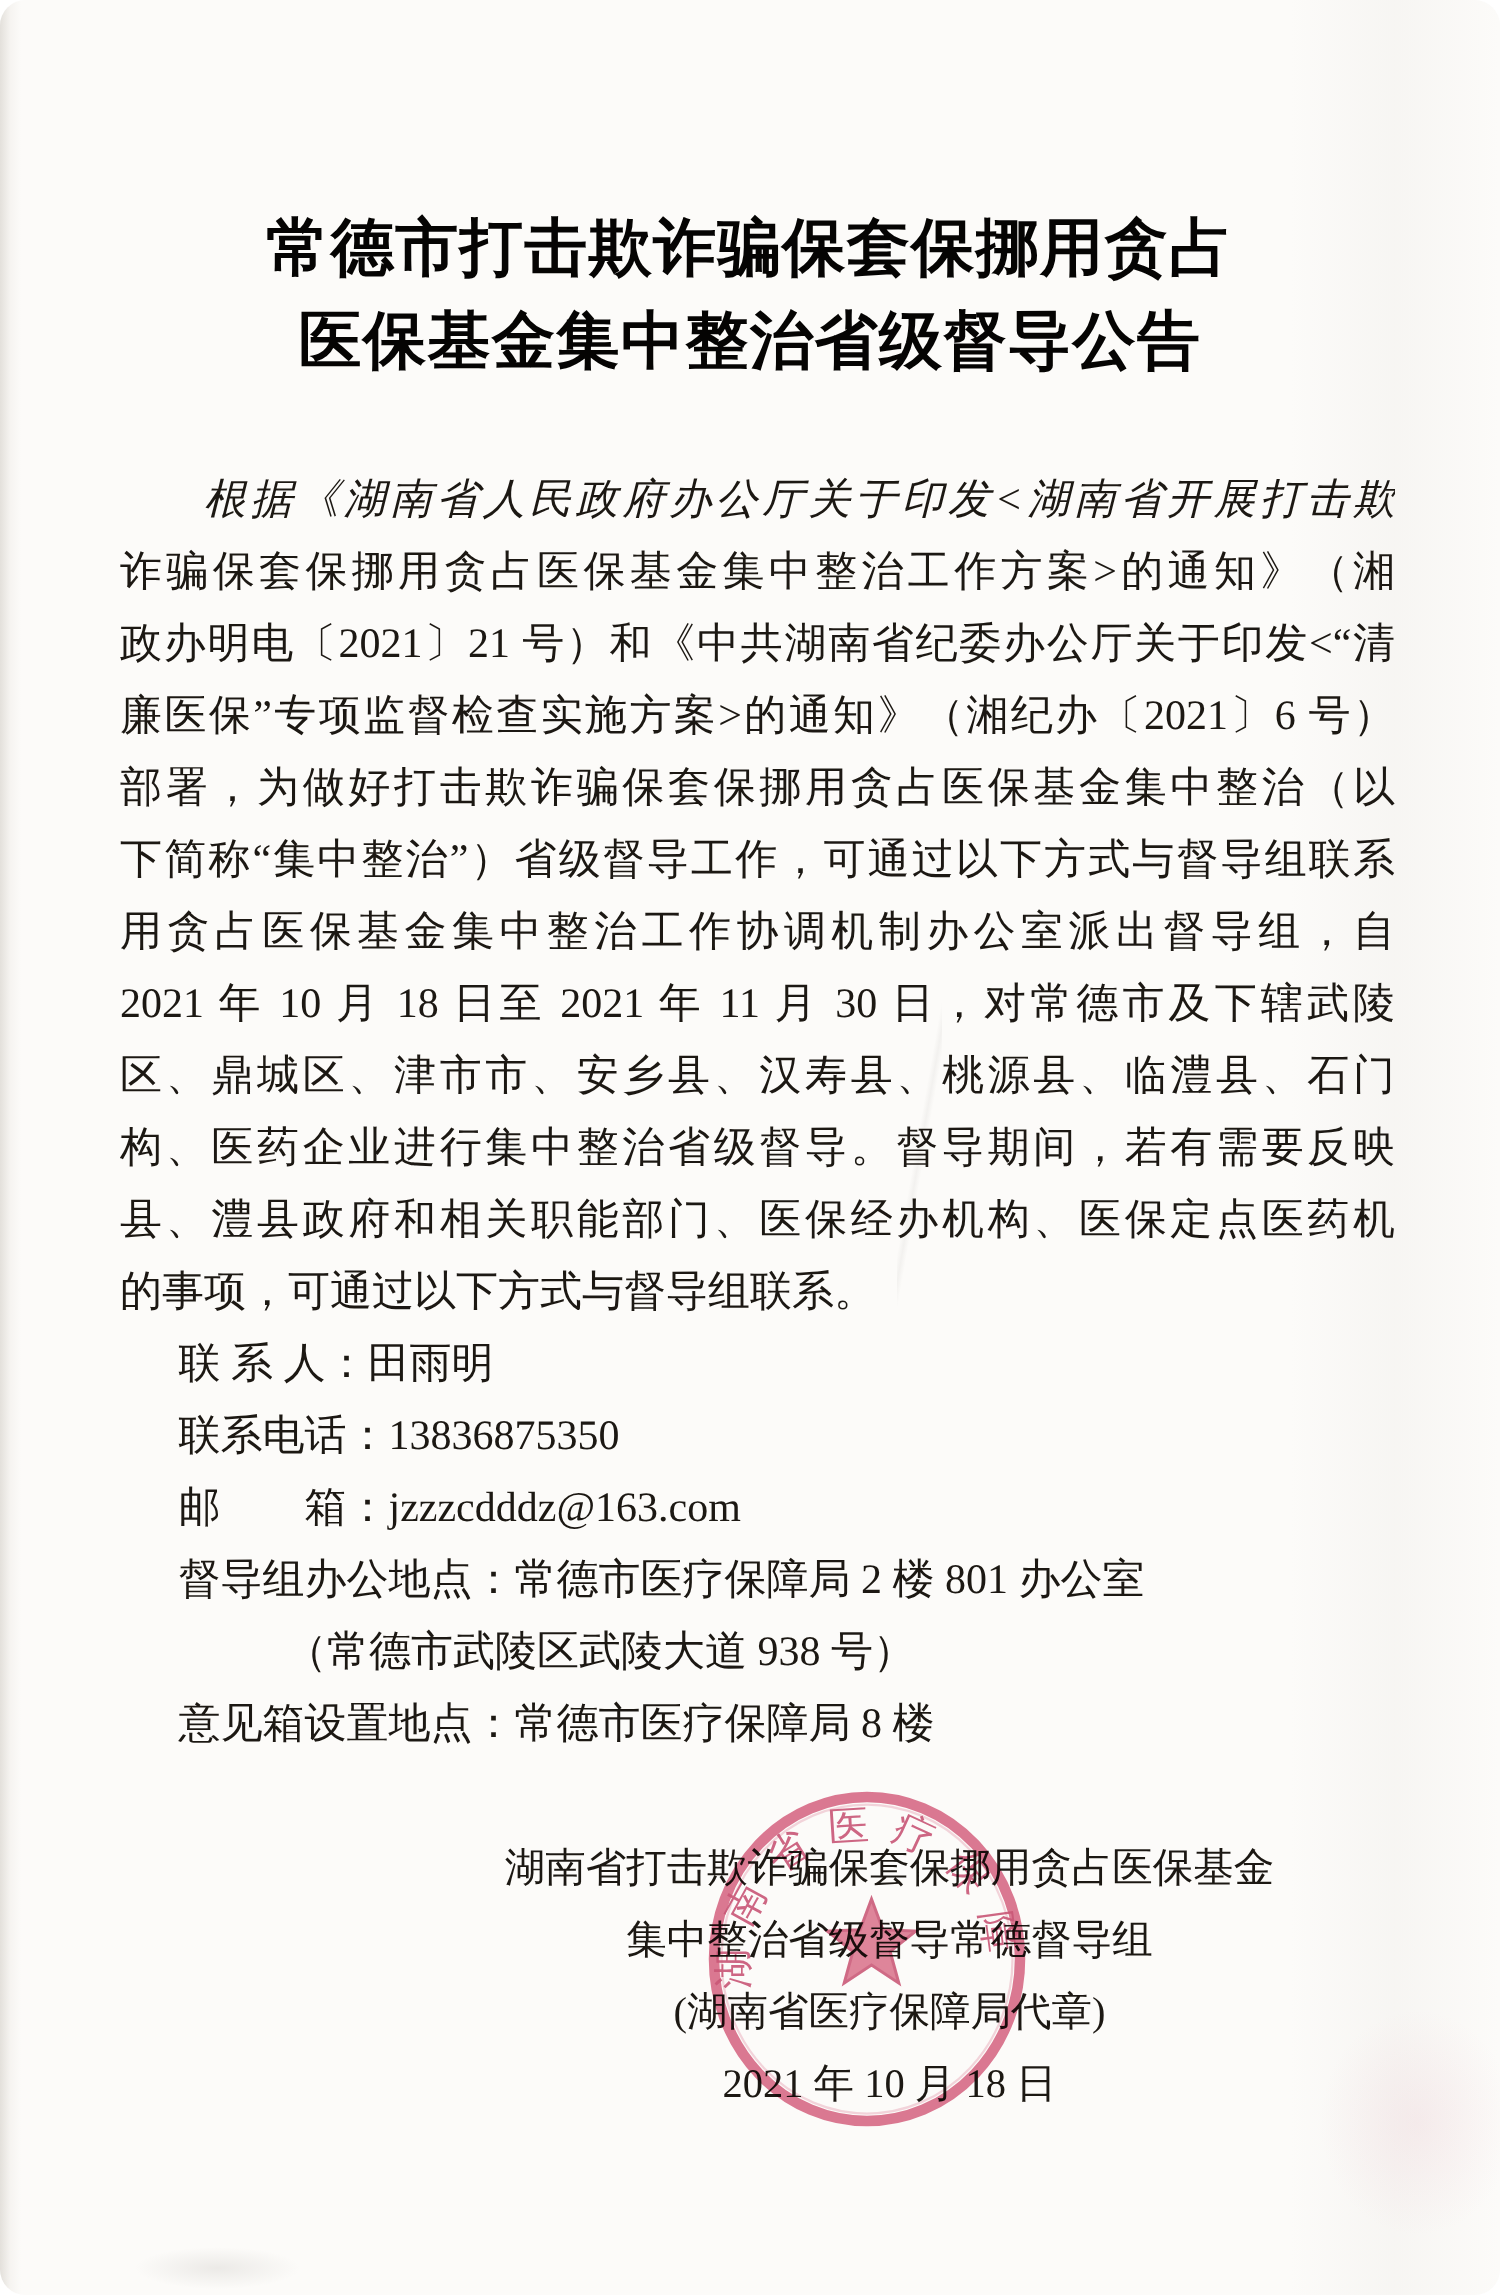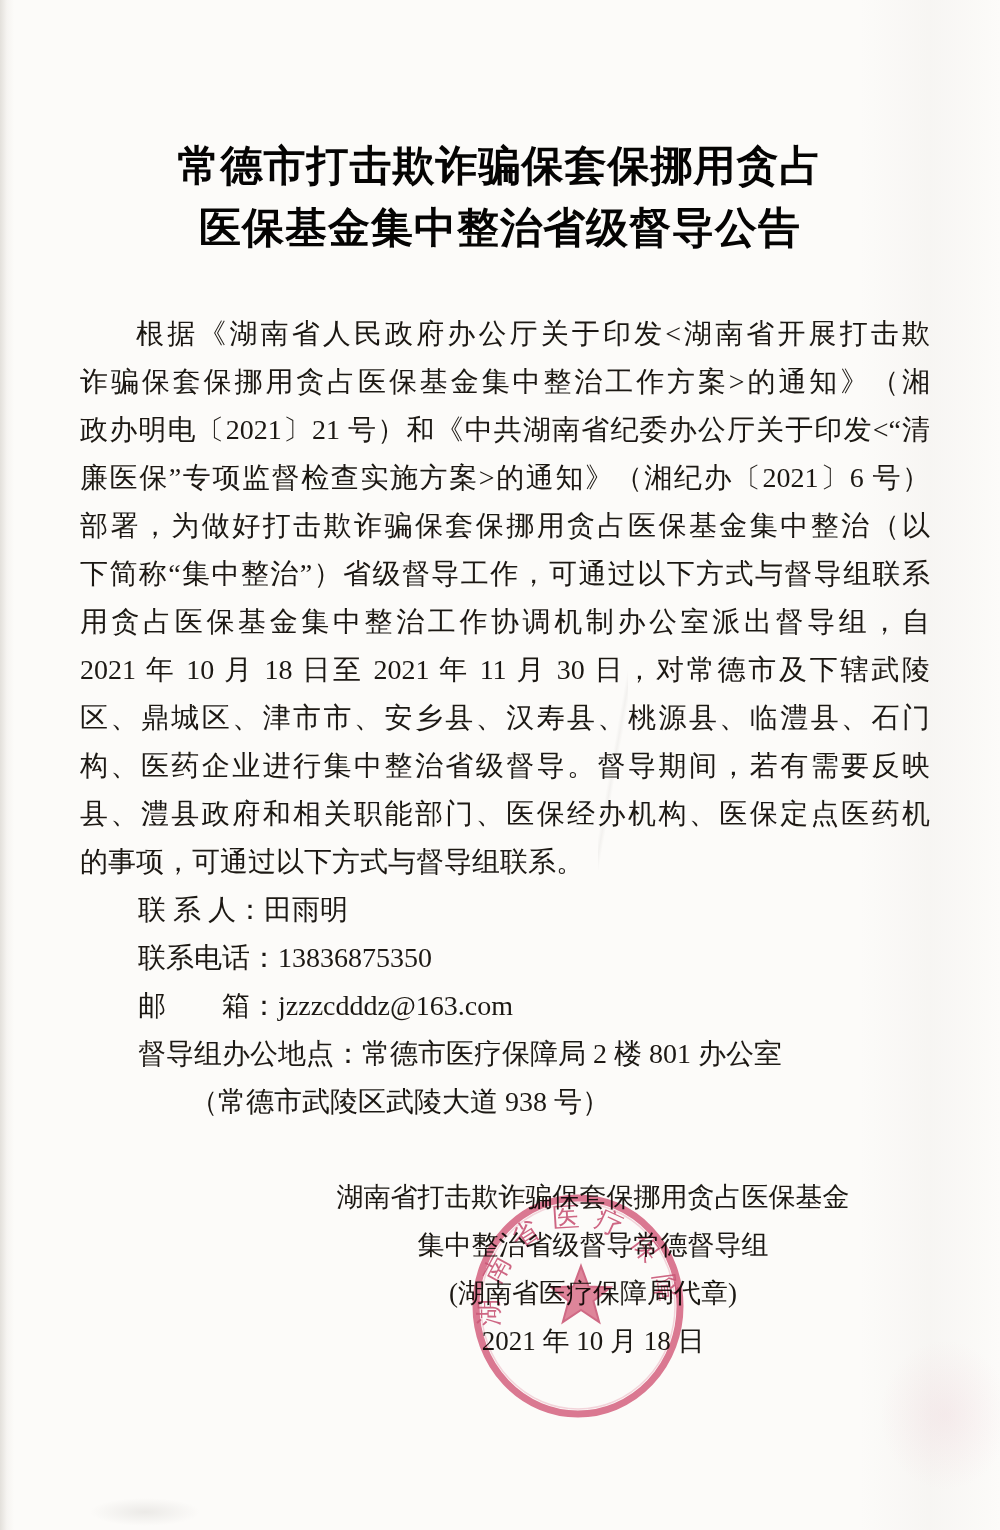--- a/index.html
+++ b/index.html
@@ -38,42 +38,42 @@
     font-size:42px;font-weight:bold;letter-spacing:1px;color:#050403;
   }
   .content{
     position:absolute;left:80px;top:310px;width:850px;
   }
   .para-line{
     font-size:28px;height:48px;line-height:48px;
     text-align:justify;text-align-last:justify;
     overflow:hidden;white-space:nowrap;
   }
-  .para-line:first-child{text-indent:2em;}
+  .para-line:first-child{text-indent:2em;font-style:italic;}
   .para-line:last-child{text-align:right;text-align-last:left;}
   .contact-line{
-    font-size:28px;height:48px;line-height:48px;margin-left:58px;
+    font-size:28px;height:48px;line-height:48px;margin-left:39px;
     white-space:nowrap;
   }
   .contact-line:nth-child(5){margin-left:110px;}
   .signature{
     margin-top:47px;position:relative;left:88px;text-align:center;
   }
   .sig-line{font-size:27px;height:48px;line-height:48px;white-space:nowrap;}
   .seal{
     position:absolute;left:466px;top:1190px;
     mix-blend-mode:multiply;opacity:0.9;
     pointer-events:none;
   }
   .seal text{font-family:"Liberation Serif","DejaVu Serif",serif;}
 </style>
 </head>
 <body>
 
-<div class="page" style="color: rgb(28, 24, 19);">
+<div class="page" style="color: rgb(28, 24, 19); border-radius: 17px;">
 
   <div class="crease"></div>
   <div class="smudge-bl"></div>
   <div class="smudge-r"></div>
 
   <header class="title">
     <div>常德市打击欺诈骗保套保挪用贪占</div>
     <div>医保基金集中整治省级督导公告</div>
   </header>
 
@@ -91,20 +91,21 @@
         <div class="para-line">构、医药企业进行集中整治省级督导。督导期间，若有需要反映</div>
         <div class="para-line">县、澧县政府和相关职能部门、医保经办机构、医保定点医药机</div>
         <div class="para-line">的事项，可通过以下方式与督导组联系。</div>
       </div>
     <div class="contacts">
         <div class="contact-line">联 系 人：田雨明</div>
         <div class="contact-line">联系电话：13836875350</div>
         <div class="contact-line">邮　　箱：jzzzcdddz@163.com</div>
         <div class="contact-line">督导组办公地点：常德市医疗保障局 2 楼 801 办公室</div>
         <div class="contact-line">（常德市武陵区武陵大道 938 号）</div>
+        <div class="contact-line">意见箱设置地点：常德市医疗保障局 8 楼</div>
       </div>
     <div class="signature">
         <div class="sig-line">湖南省打击欺诈骗保套保挪用贪占医保基金</div>
         <div class="sig-line">集中整治省级督导常德督导组</div>
         <div class="sig-line">(湖南省医疗保障局代章)</div>
         <div class="sig-line">2021 年 10 月 18 日</div>
       </div>
   </main>
 
   <svg class="seal" width="224" height="232" viewBox="0 0 224 232" aria-hidden="true">

